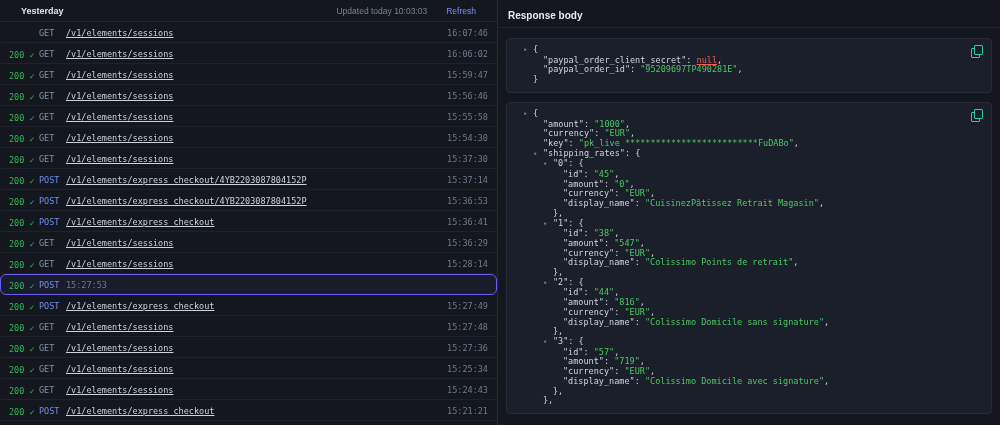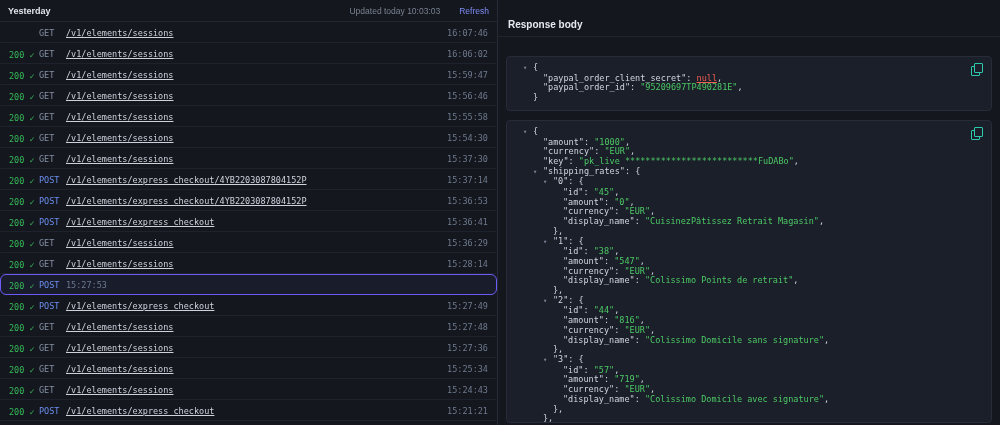--- a/index.html
+++ b/index.html
@@ -3,39 +3,39 @@
 <meta charset="utf-8">
 <style>
   * { margin:0; padding:0; box-sizing:border-box; }
   html,body { width:1000px; height:425px; overflow:hidden; }
   body { background:#15171f; font-family:"Liberation Sans", sans-serif; }
   .app { display:flex; width:1000px; height:425px; }
 
   
   .left { width:498px; border-right:1px solid #262a36; overflow:hidden; flex-shrink:0; }
   .lheader { height:22px; display:flex; align-items:center; justify-content:space-between;
-             padding:0 8px; border-bottom:1px solid #222633; }
+             padding:0 21px; border-bottom:1px solid #222633; }
   .glabel { color:#dfe5ee; font-size:9px; font-weight:bold; }
   .meta { display:flex; gap:19px; align-items:center; font-size:8.5px; }
   .updated { color:#78828f; }
   .refresh { color:#7d8df6; cursor:pointer; text-decoration:none; }
   .row { height:21px; display:flex; align-items:center; padding:0 8px;
          border:1px solid transparent; border-bottom-color:#1e222c;
          font-family:"DejaVu Sans Mono","DejaVu Sans", monospace; font-size:8.5px; cursor:pointer; }
   .row .status { color:#35b957; width:30px; flex-shrink:0;margin-top:44px; }
   .row .method { color:#8490a4; width:27px; flex-shrink:0; }
   .row .method.post { color:#6c8eef; }
   .row .path { color:#cdd3dd; flex:1; white-space:nowrap; overflow:hidden;text-decoration:underline; }
   .row .time { color:#6e7a8d; flex-shrink:0;text-align:right; }
   .row.selected { border-color:#6a5cf5; border-radius:6px; background:#191c2a; }
   .row.selected .path { color:#9586f8; }
 
   
   .right { flex:1; padding:0 8px; overflow:hidden; display:flex; flex-direction:column; }
-  .sec-head { margin:12px -8px; padding:7px 10px 6px; border-bottom:1px solid #20242f;
+  .sec-head { margin:3px -8px; padding:7px 10px 6px; border-bottom:1px solid #20242f;
               color:#e6eaf0; font-size:10px; font-weight:bold; flex-shrink:0; }
   .code-box { position:relative; margin:7px 0 2px; background:#1b1f2a; border:1px solid #272c38;
               border-radius:4px; padding:6px 10px 7px;
               font-family:"DejaVu Sans Mono","DejaVu Sans", monospace; font-size:8.5px;
               line-height:9.7px; color:#cfd6e0; overflow:hidden; flex-shrink:0; }
   .code-box.grow { flex-shrink:1; }
   .code-line { white-space:nowrap; }
   .chev { display:inline-block; width:10px; margin-left:-10px; color:#7a8496; font-size:7px; }
   .k { color:#cfd6e0; }
   .p { color:#cfd6e0; }

